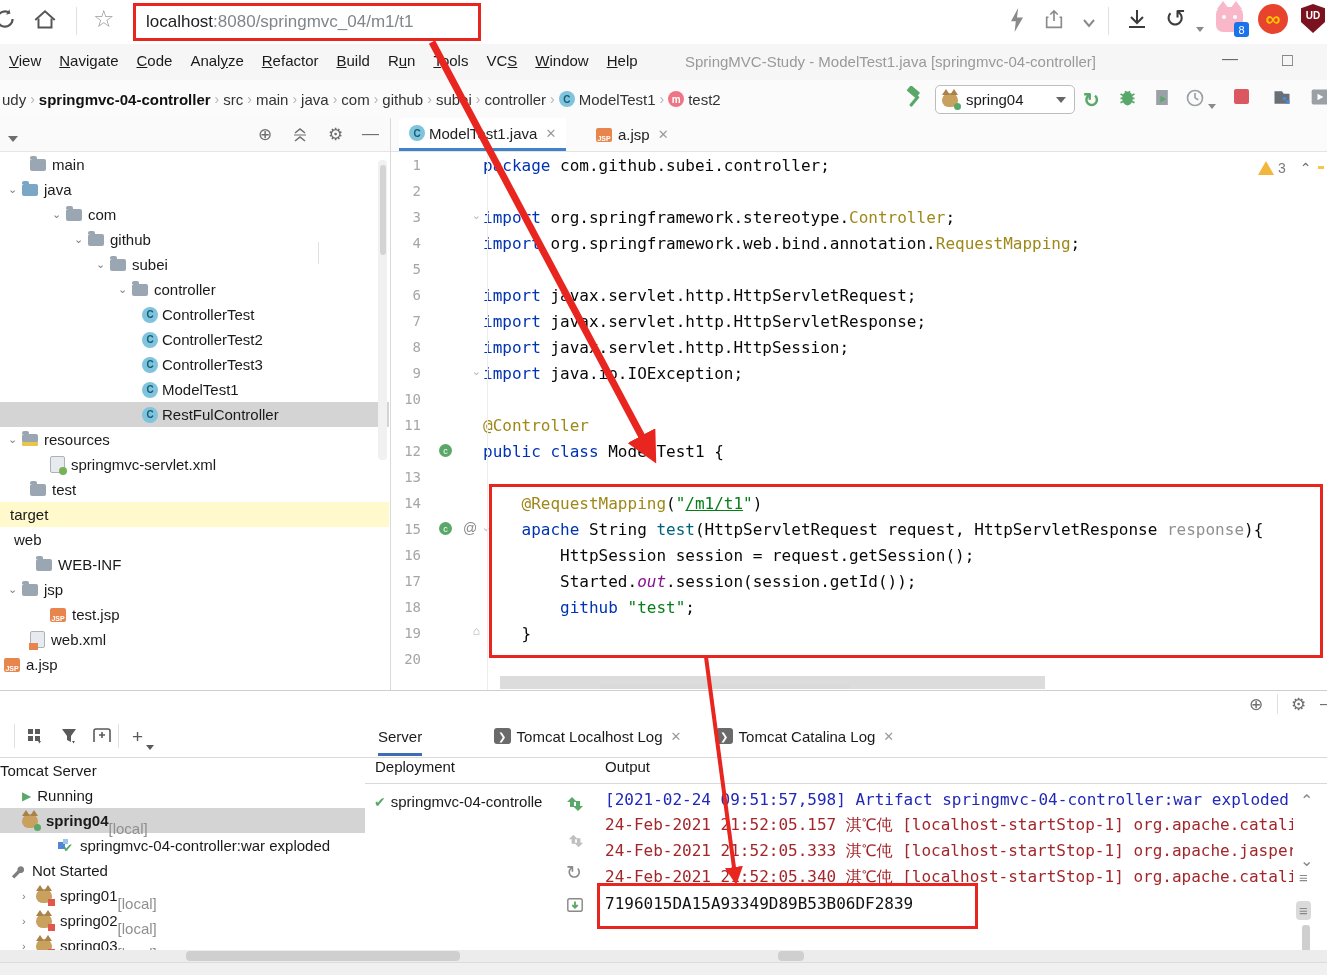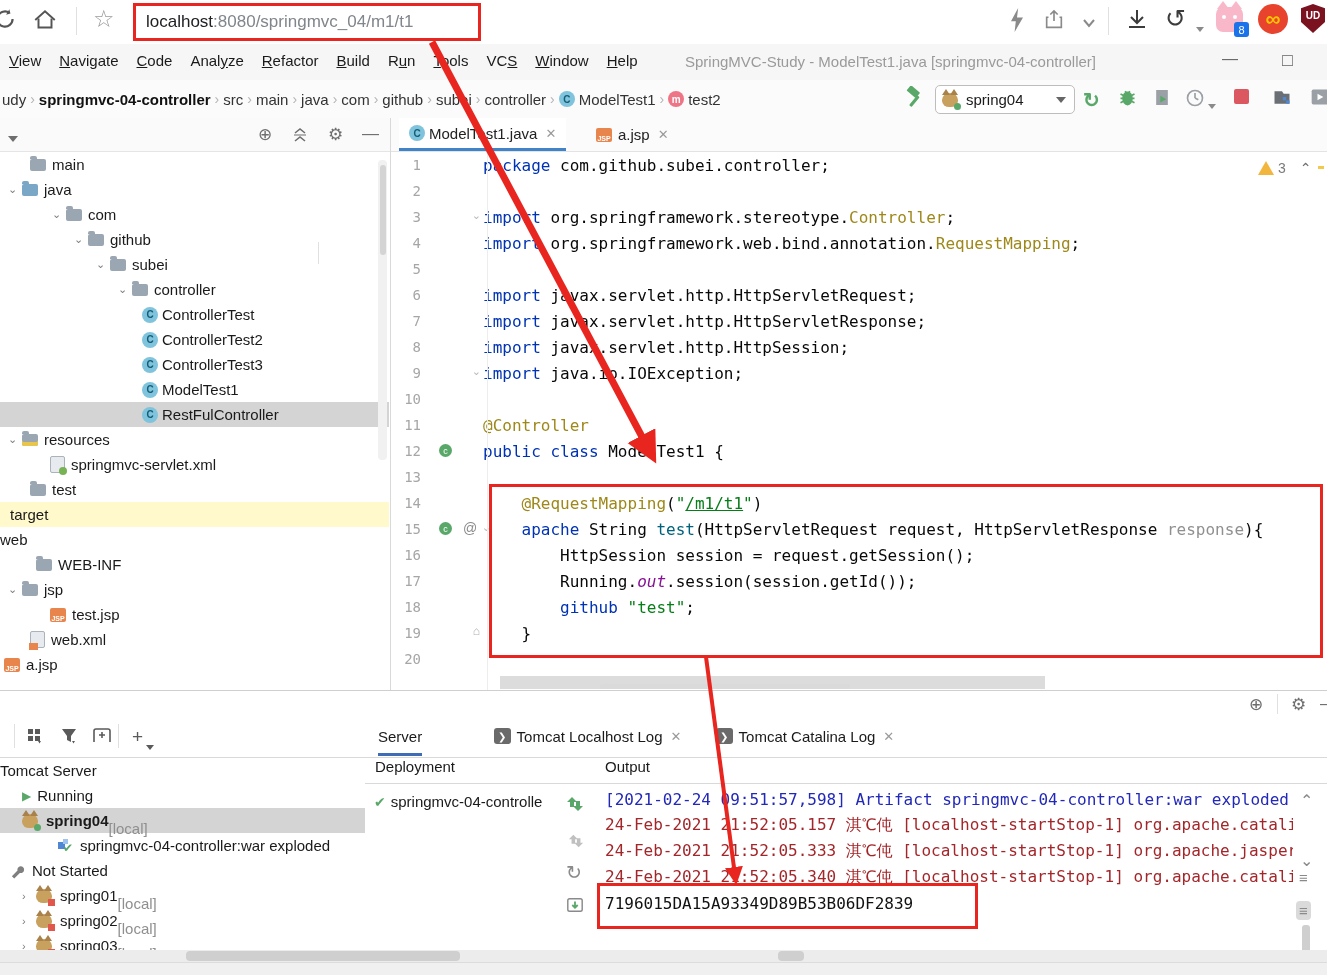--- a/index.html
+++ b/index.html
@@ -369,21 +369,21 @@
         <span class="dicon spring"></span>
         <span>springmvc-servlet.xml</span>
       </div>
       <div class="trow" style="padding-left: 30px;">
         <span class="ficon"></span>
         <span>test</span>
       </div>
       <div class="trow hl" style="padding-left: 10px;">
         <span>target</span>
       </div>
-      <div class="trow" style="padding-left: 0;">
+      <div class="trow" style="padding-left: 14px;">
         <span>web</span>
       </div>
       <div class="trow" style="padding-left: 36px;">
         <span class="ficon"></span>
         <span>WEB-INF</span>
       </div>
       <div class="trow" style="padding-left: 8px;">
         <span class="chev">⌄</span>
         <span class="ficon"></span>
         <span>jsp</span>
@@ -504,21 +504,21 @@
         <span class="ct"><span>    </span><span class="c-kw">apache </span><span>String </span><span class="c-fn">test</span><span>(HttpServletRequest request, HttpServletResponse </span><span class="c-gr">response</span><span>){</span></span>
       </div>
       <div class="cl">
         <span class="ln">16</span>
         <span class="gut"></span>
         <span class="ct"><span>        HttpSession session = request.getSession();</span></span>
       </div>
       <div class="cl">
         <span class="ln">17</span>
         <span class="gut"></span>
-        <span class="ct"><span>        Running.</span><span class="c-fld">out</span><span>.session(session.getId());</span></span>
+        <span class="ct"><span>        Started.</span><span class="c-fld">out</span><span>.session(session.getId());</span></span>
       </div>
       <div class="cl">
         <span class="ln">18</span>
         <span class="gut"></span>
         <span class="ct"><span>        </span><span class="c-kw">github </span><span class="c-str">"test"</span><span>;</span></span>
       </div>
       <div class="cl">
         <span class="ln">19</span>
         <span class="gut">
           <span class="bmk">⌂</span>

